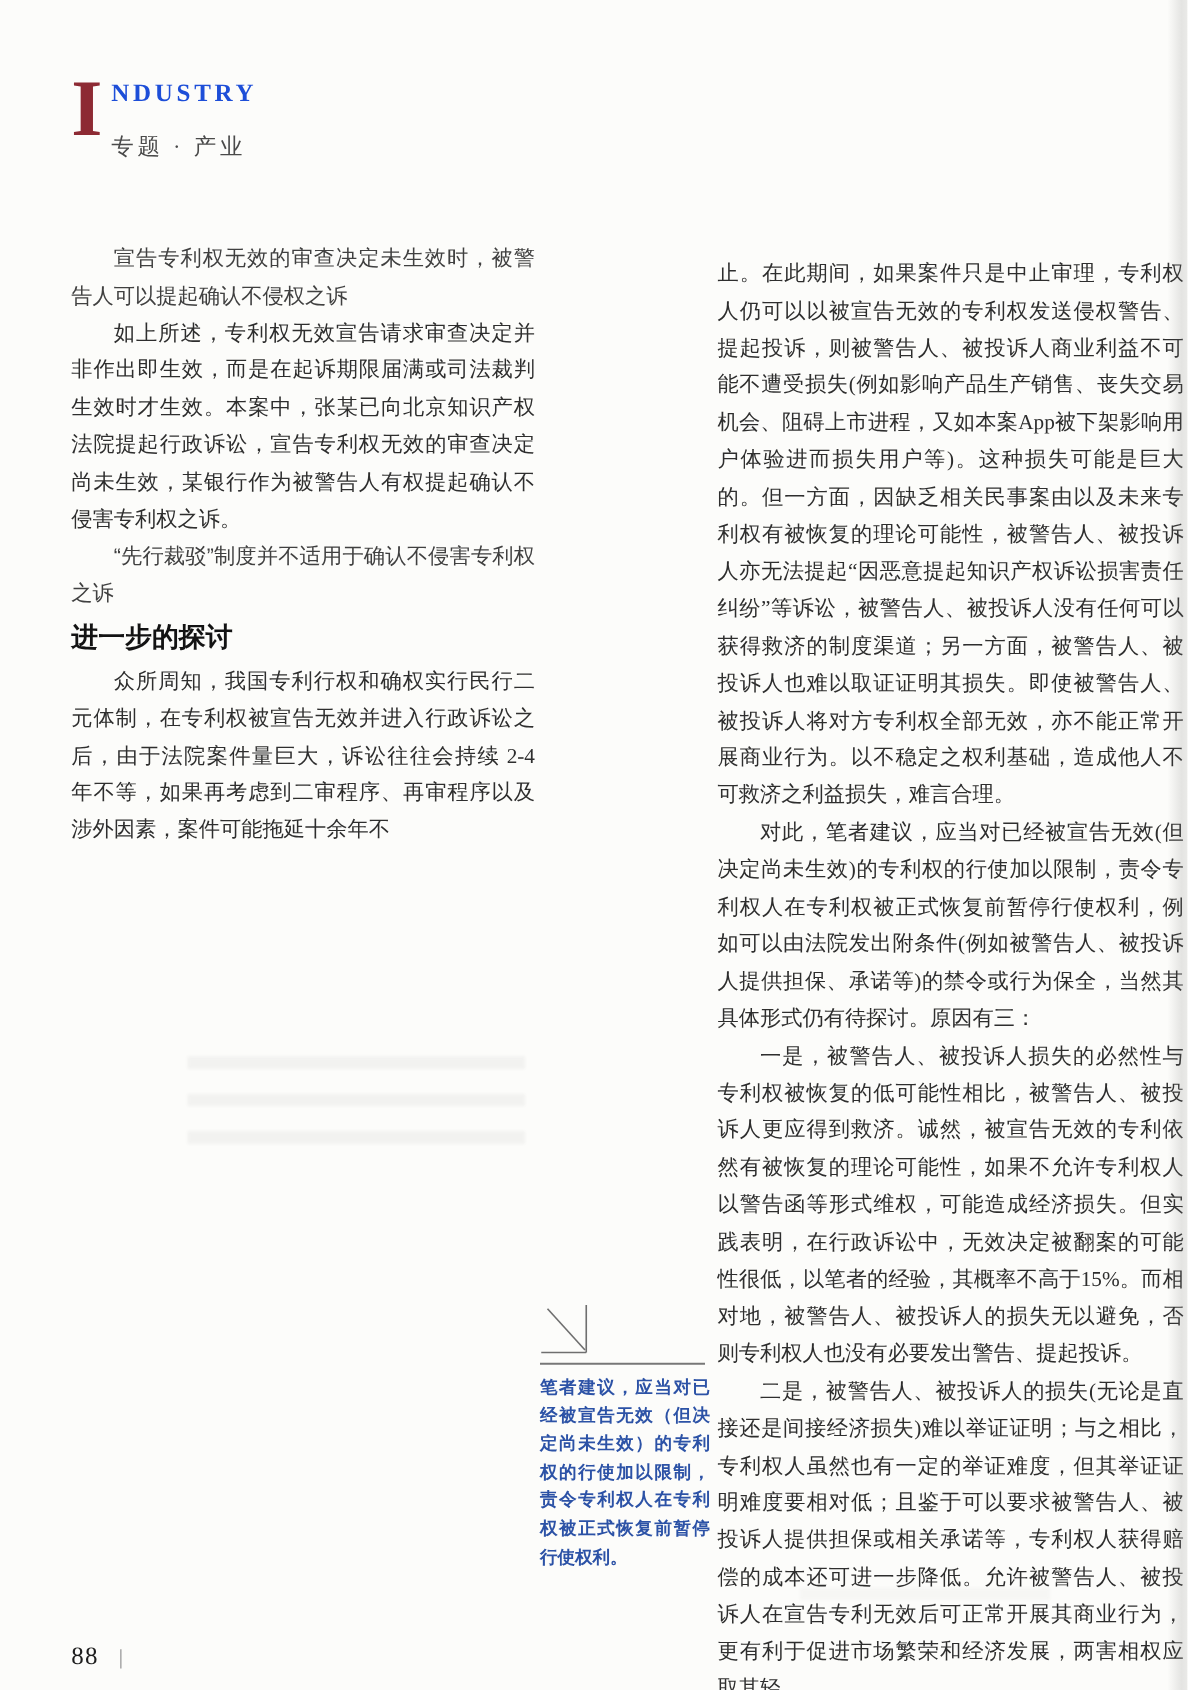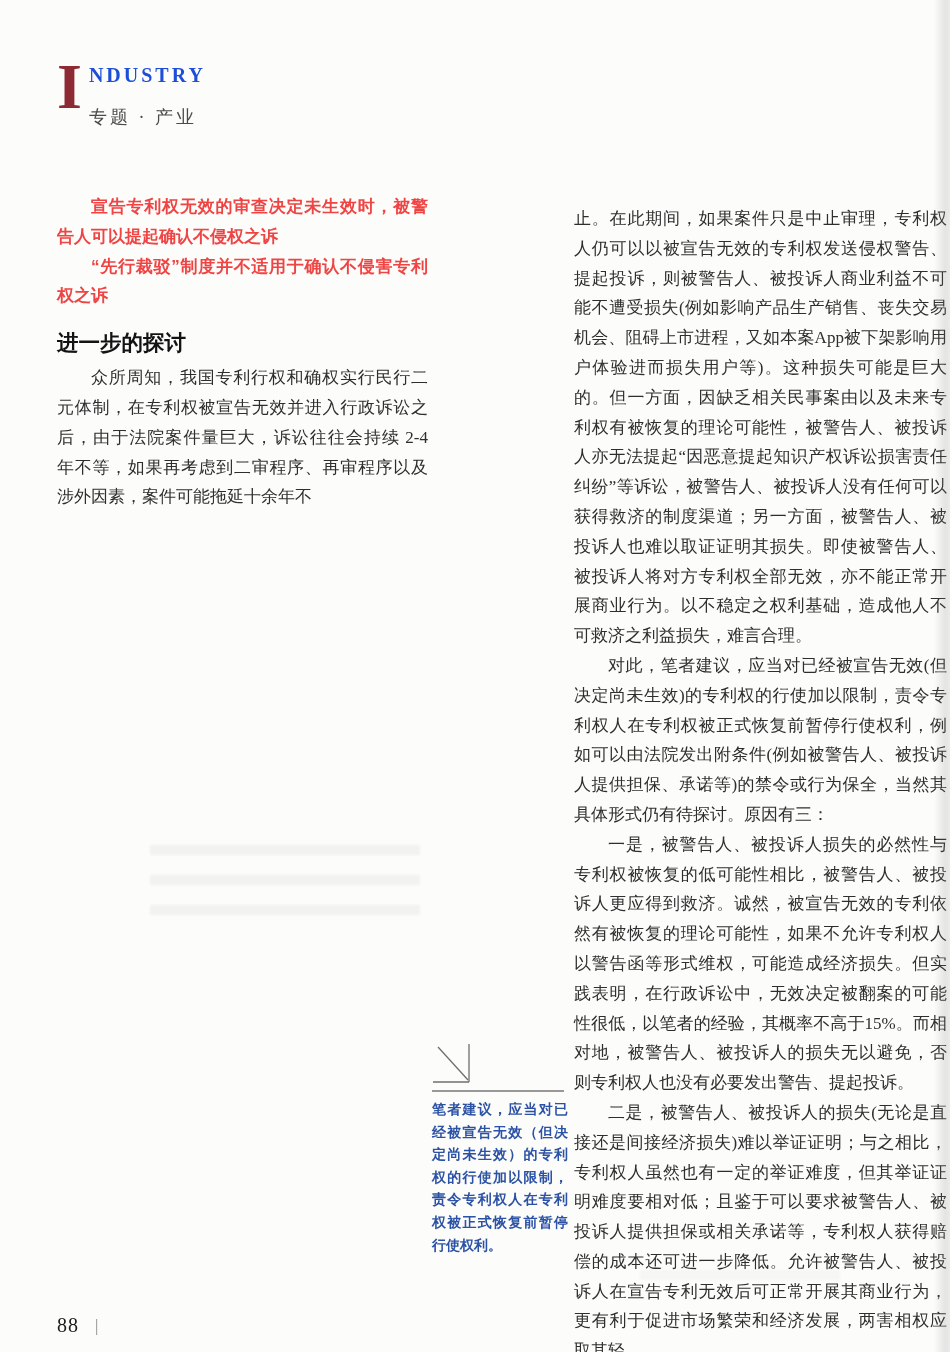--- a/index.html
+++ b/index.html
@@ -34,26 +34,26 @@
   .col{
     position:absolute;text-align:justify;
     font-size:17px;line-height:29.8px;color:#2e2e2e;
   }
   #left-col{left:57px;top:192px;width:371px;}
   #right-col{left:574px;top:204px;width:373px;}
   .col p{margin:0;}
   .indent{text-indent:2em;}
   .sub-heading{
     font-family:"Liberation Sans","DejaVu Sans",sans-serif;
-    font-weight:bold;color:#ef4444;text-indent:2em;text-align:justify;margin:0;
+    font-weight:normal;color:#404040;text-indent:2em;text-align:justify;margin:0;
   }
   .section-heading{
     font-family:"Liberation Sans","DejaVu Sans",sans-serif;
     font-weight:bold;color:#131313;font-size:21.5px;line-height:36px;
-    margin:14px 0 2px 0;text-align:left;
+    margin:2px 0 2px 0;text-align:left;
   }
   
   .pq-deco{position:absolute;left:431px;top:1042px;}
   .pull-quote{
     position:absolute;left:432px;top:1098px;width:136px;
     font-family:"Liberation Sans","DejaVu Sans",sans-serif;
     font-weight:bold;color:#2c52a6;font-size:14px;line-height:22.6px;
     text-align:justify;
   }
   
@@ -77,20 +77,21 @@
     <span class="word-rest">NDUSTRY</span>
     <span class="section-label">专题 · 产业</span>
   </span>
 </div>
 
 <div class="bleed bleed-a"></div>
 <div class="bleed bleed-b"></div>
 
 <div class="col" id="left-col">
   <p class="sub-heading">宣告专利权无效的审查决定未生效时，被警告人可以提起确认不侵权之诉</p>
+  <p class="indent">如上所述，专利权无效宣告请求审查决定并非作出即生效，而是在起诉期限届满或司法裁判生效时才生效。本案中，张某已向北京知识产权法院提起行政诉讼，宣告专利权无效的审查决定尚未生效，某银行作为被警告人有权提起确认不侵害专利权之诉。</p>
   <p class="sub-heading">“先行裁驳”制度并不适用于确认不侵害专利权之诉</p>
   <h2 class="section-heading">进一步的探讨</h2>
   <p class="indent">众所周知，我国专利行权和确权实行民行二元体制，在专利权被宣告无效并进入行政诉讼之后，由于法院案件量巨大，诉讼往往会持续 2-4 年不等，如果再考虑到二审程序、再审程序以及涉外因素，案件可能拖延十余年不</p>
 </div>
 
 <svg class="pq-deco" width="136" height="54">
   <line x1="7" y1="5" x2="37" y2="38" stroke="#6f6f6f" stroke-width="1.3"></line>
   <line x1="38" y1="2" x2="38" y2="40" stroke="#6f6f6f" stroke-width="1.3"></line>
   <line x1="2" y1="40" x2="38" y2="40" stroke="#6f6f6f" stroke-width="1.3"></line>
   <line x1="1" y1="49" x2="133" y2="49" stroke="#777777" stroke-width="1.6"></line>

